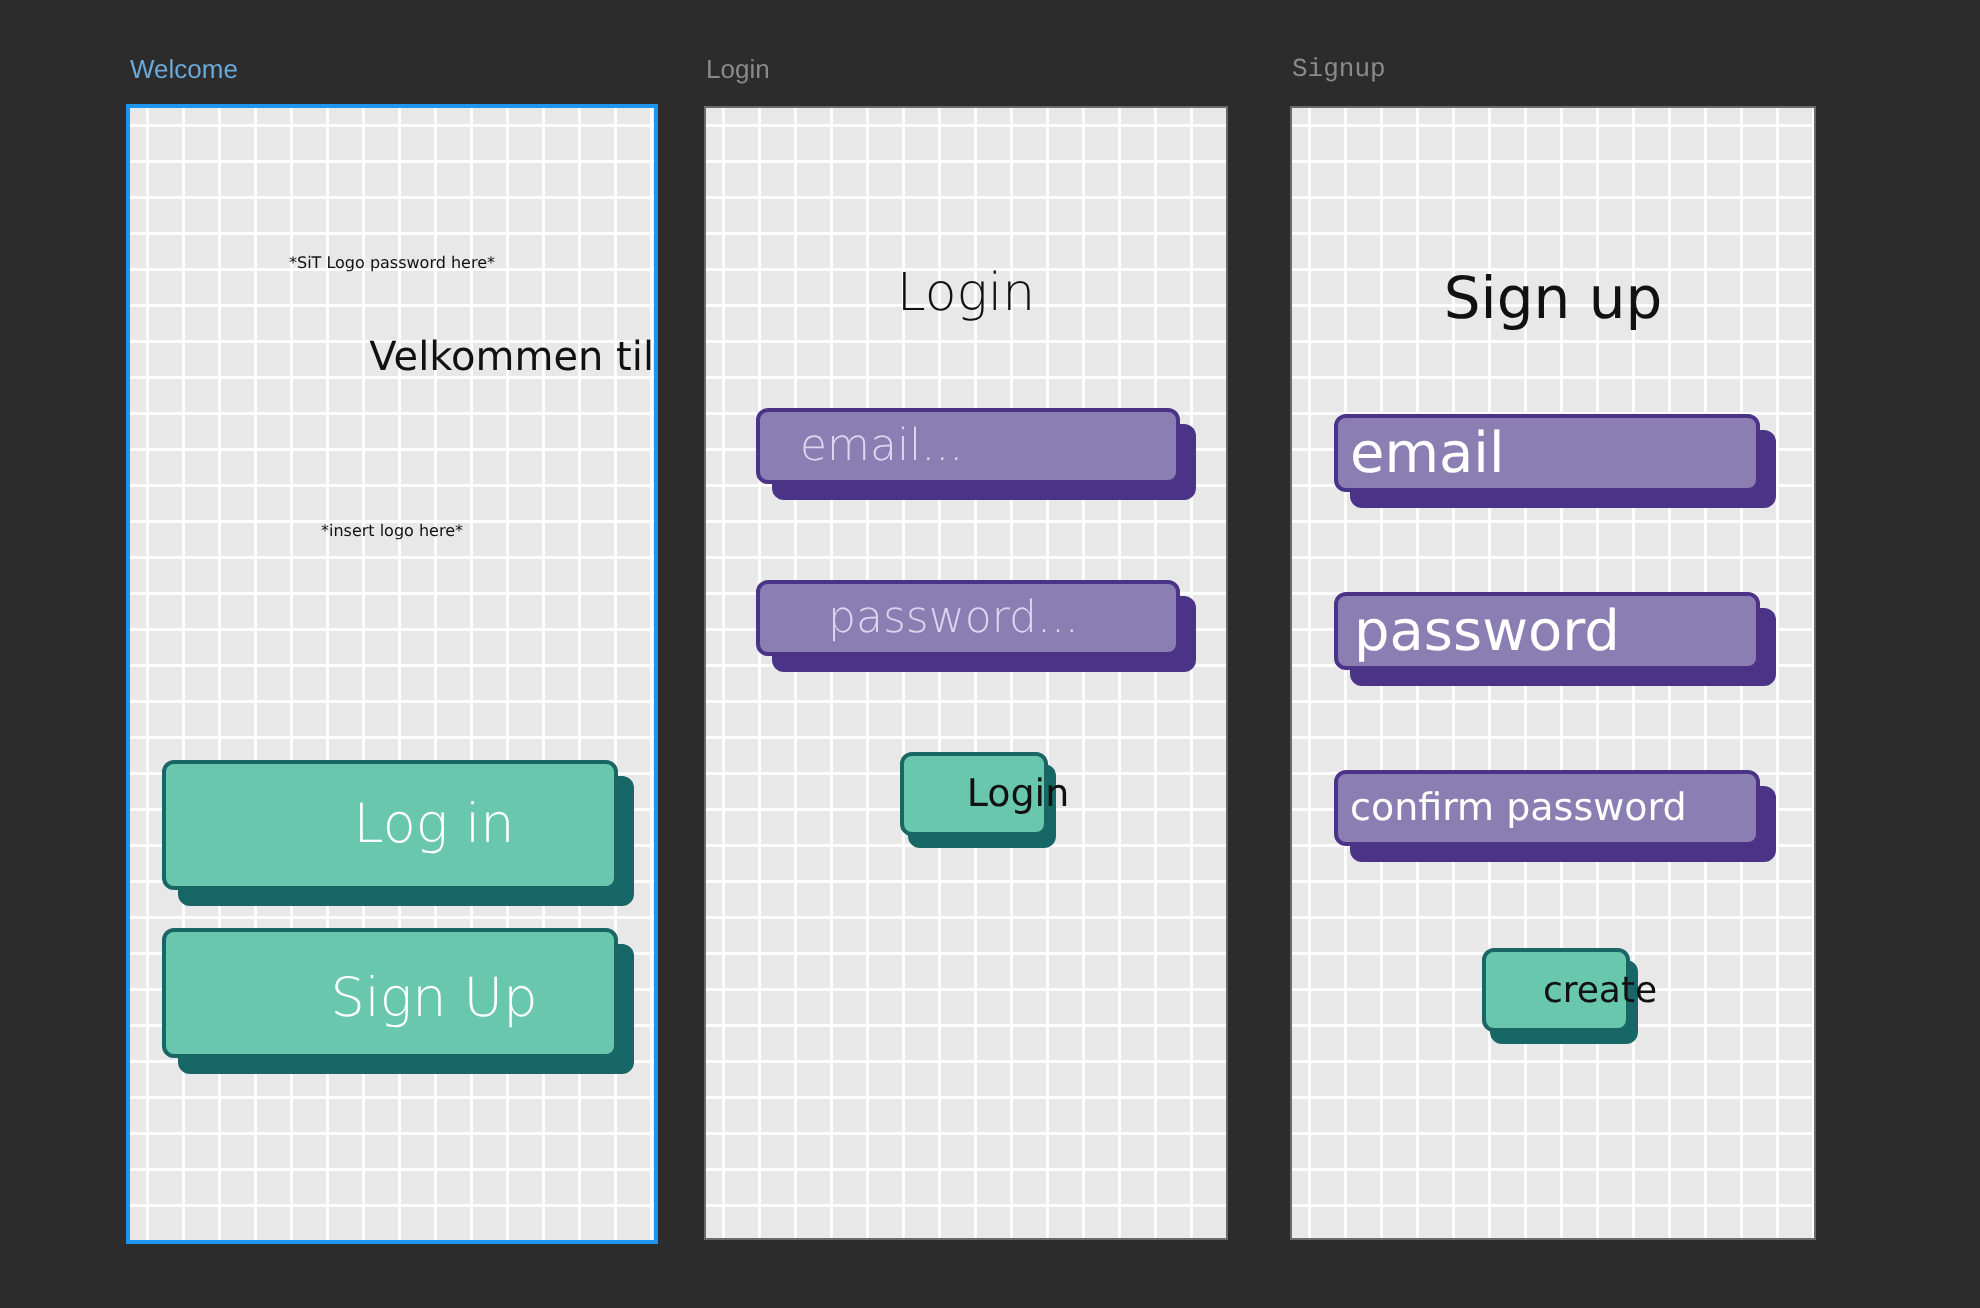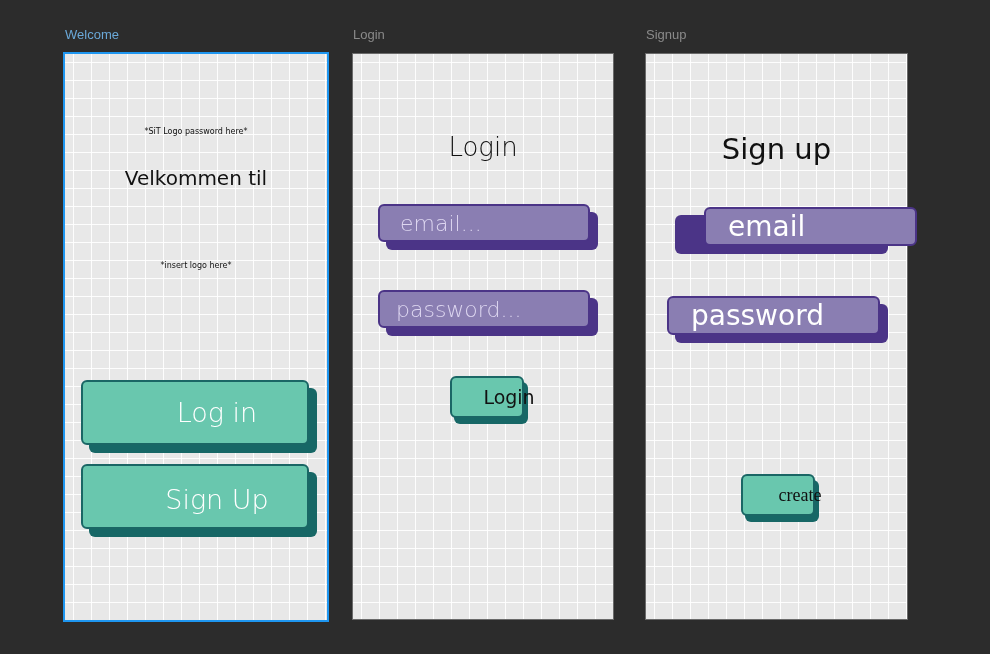--- a/index.html
+++ b/index.html
@@ -36,25 +36,25 @@
   .purple .shadow { background: #4b3487; }
   .purple .face { background: #8a7eb2; border: 2px solid #4b3487; justify-content: flex-start; }
 
   .hand { font-family: "DejaVu Sans", sans-serif; font-weight: 300; }
 </style>
 </head>
 <body>
 
 <div class="frame-label selected" style="left:65px;">Welcome</div>
 <div class="frame-label" style="left:353px;">Login</div>
-<div class="frame-label" style="left:646px;">Signup</div>
+<div class="frame-label" style="left:646px;font-family:Liberation Mono, monospace;">Signup</div>
 
 <div class="frame selected" style="left:63px; top:52px; width:266px; height:570px;">
   <div class="txt" style="left:0; width:262px; top:73px; font-size:8px;">*SiT Logo password here*</div>
-  <div class="txt" style="left:0; width:262px; top:112px; font-size:20px;">Velkommen til</div>
+  <div class="txt" style="left:0; width:262px; top:112px; font-size:20px;text-align:right;">Velkommen til</div>
   <div class="txt" style="left:0; width:262px; top:207px; font-size:8px;text-align:center;">*insert logo here*</div>
 
   <div class="btn3d teal" style="left:16px; top:326px; width:236px; height:73px;">
     <div class="shadow" style="left:8px; top:8px; width:228px; height:65px;"></div>
     <div class="face" style="width:228px; height:65px;">
       <span class="hand" style="font-size:27px; color:#fff;">Log in</span>
     </div>
   </div>
 
   <div class="btn3d teal" style="left:16px; top:410px; width:236px; height:73px;">
@@ -70,50 +70,56 @@
 
   <div class="btn3d purple" style="left:25px; top:150px; width:214px; height:46px;">
     <div class="shadow" style="left:8px; top:8px; width:212px; height:38px;"></div>
     <div class="face" style="width:212px; height:38px; padding-left:20px;">
       <span class="hand" style="font-size:22px; color:#ddd6f0;">email...</span>
     </div>
   </div>
 
   <div class="btn3d purple" style="left:25px; top:236px; width:220px; height:46px;">
     <div class="shadow" style="left:8px; top:8px; width:212px; height:38px;"></div>
-    <div class="face" style="width:212px; height:38px; padding-left:16px;">
+    <div class="face" style="width:212px; height:38px; padding-left:34px;">
       <span class="hand" style="font-size:22px; color:#ddd6f0;">password...</span>
     </div>
   </div>
 
   <div class="btn3d teal" style="left:97px; top:322px; width:78px; height:48px;">
     <div class="shadow" style="left:4px; top:6px; width:74px; height:42px;"></div>
     <div class="face" style="width:74px; height:42px;">
       <span style="font-size:19px; color:#111;">Login</span>
     </div>
   </div>
 </div>
 
 <div class="frame" style="left:645px; top:53px; width:263px; height:567px;">
   <div class="txt" style="left:0; width:261px; top:78px; font-size:29px;">Sign up</div>
 
   <div class="btn3d purple" style="left:21px; top:153px; width:222px; height:48px;">
     <div class="shadow" style="left:8px; top:8px; width:213px; height:39px;"></div>
-    <div class="face" style="width:213px; height:39px; padding-left:22px;margin-left:37px;">
+    <div class="face" style="width:213px; height:39px; padding-left:6px;">
       <span style="font-size:28px; color:#fff;">email</span>
     </div>
   </div>
 
   <div class="btn3d purple" style="left:21px; top:242px; width:222px; height:48px;">
     <div class="shadow" style="left:8px; top:8px; width:213px; height:39px;"></div>
-    <div class="face" style="width:213px; height:39px; padding-left:22px;">
+    <div class="face" style="width:213px; height:39px; padding-left:8px;">
       <span style="font-size:28px; color:#fff;">password</span>
     </div>
   </div>
 
+  <div class="btn3d purple" style="left:21px; top:331px; width:222px; height:46px;">
+    <div class="shadow" style="left:8px; top:8px; width:213px; height:38px;"></div>
+    <div class="face" style="width:213px; height:38px; padding-left:6px;">
+      <span style="font-size:19px; color:#fff;">confirm password</span>
+    </div>
+  </div>
 
   <div class="btn3d teal" style="left:95px; top:420px; width:78px; height:48px;">
     <div class="shadow" style="left:4px; top:6px; width:74px; height:42px;"></div>
-    <div class="face" style="width:74px; height:42px;font-family:Liberation Serif, serif;">
+    <div class="face" style="width:74px; height:42px;">
       <span style="font-size:18px; color:#111;">create</span>
     </div>
   </div>
 </div>
 
 </body></html>

